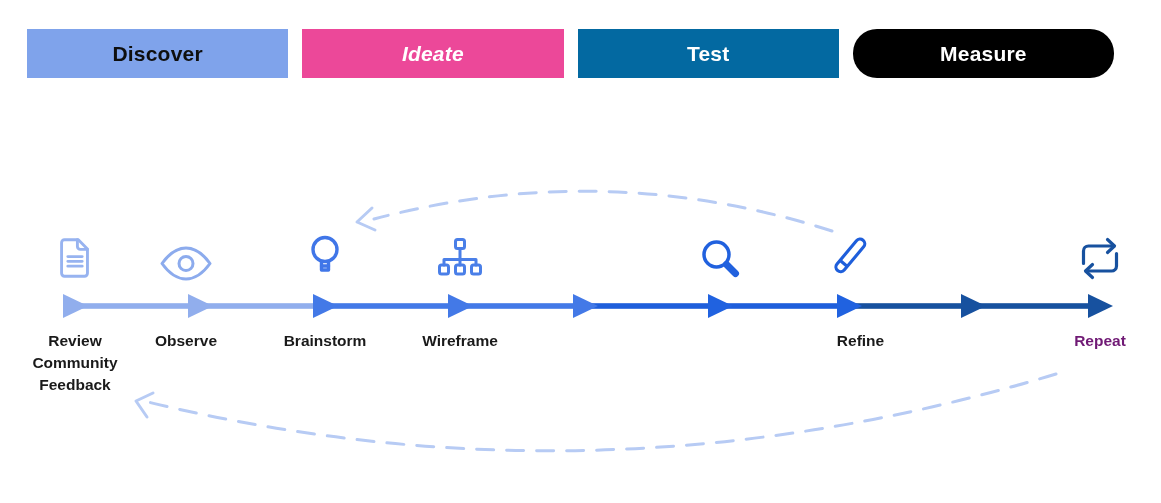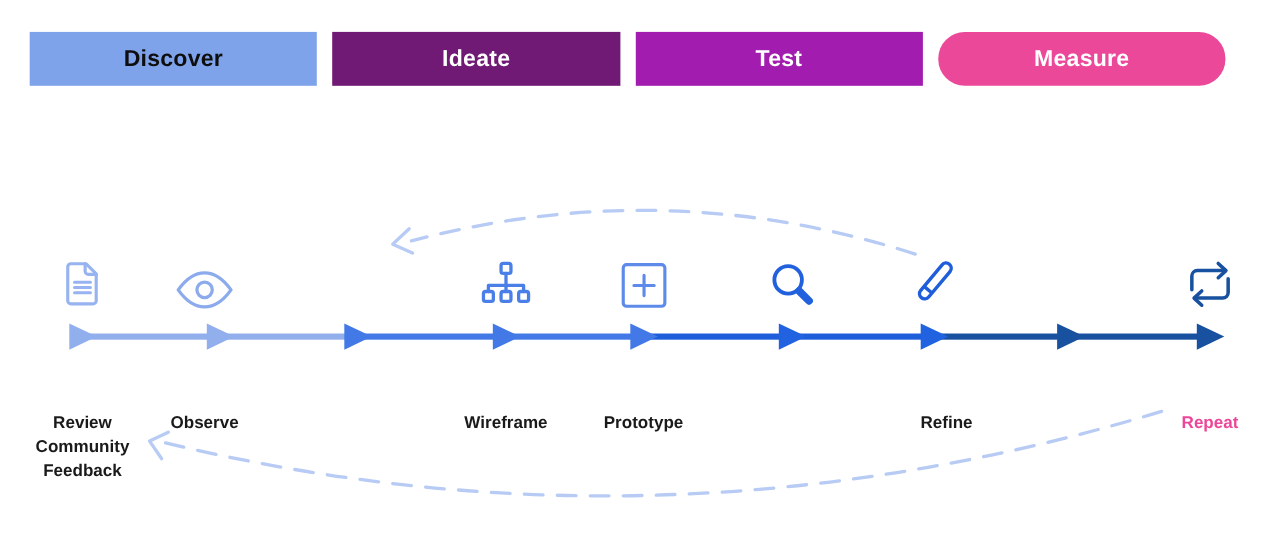--- a/index.html
+++ b/index.html
@@ -8,42 +8,42 @@
 
   .phases{position:absolute;top:29px;left:27px;right:47px;display:flex;gap:14px;z-index:3;}
   .phase{flex:1;height:49px;display:flex;align-items:center;justify-content:center;
          font-weight:bold;font-size:21px;letter-spacing:.2px;}
 
   .arcs{position:absolute;left:0;top:0;width:1161px;height:503px;z-index:1;}
 
   .timeline{position:absolute;left:0;top:290px;width:1161px;height:32px;z-index:2;}
 
   .step{position:absolute;top:220px;width:132px;display:flex;flex-direction:column;
-        align-items:center;z-index:2;gap:44px;}
+        align-items:center;z-index:2;}
   .icon-box{height:62px;display:flex;align-items:flex-end;justify-content:center;}
   .icon-box svg{display:block;}
   .step-label{margin-top:48px;font-weight:bold;font-size:15.5px;line-height:1.42;
               text-align:center;white-space:pre-line;}
 </style>
 </head>
 <body>
 
 <div class="canvas">
 
   <div class="phases">
       <div class="phase" style="background: rgb(127, 163, 235);">
       <span style="color: rgb(14, 14, 14);">Discover</span>
     </div>
-      <div class="phase" style="background: #701a75;">
+      <div class="phase" style="background: #ec4899; font-style: italic;">
       <span style="color: rgb(255, 255, 255);">Ideate</span>
     </div>
-      <div class="phase" style="background: #a21caf;">
+      <div class="phase" style="background: #0369a1;">
       <span style="color: rgb(255, 255, 255);">Test</span>
     </div>
-      <div class="phase" style="background: #ec4899; border-radius: 24px;">
+      <div class="phase" style="background: #000000; border-radius: 24px;">
       <span style="color: rgb(255, 255, 255);">Measure</span>
     </div>
     </div>
 
   <svg class="arcs" viewBox="0 0 1161 503">
     <path class="arc" d="M832 231 Q605 158 374 219" fill="none" stroke-width="3" stroke-dasharray="17 13" stroke-linecap="round" stroke="#B7CBF4"></path>
     <path class="arc" d="M372 208 L357 222 L375 230" fill="none" stroke-width="3" stroke-linecap="round" stroke-linejoin="round" stroke="#B7CBF4"></path>
     <path class="arc" d="M1056 374 Q600 512 148 402" fill="none" stroke-width="3" stroke-dasharray="17 13" stroke-linecap="round" stroke="#B7CBF4"></path>
     <path class="arc" d="M153 393 L136 401 L147 417" fill="none" stroke-width="3" stroke-linecap="round" stroke-linejoin="round" stroke="#B7CBF4"></path>
   </svg>
@@ -82,40 +82,41 @@
     </div>
     <div class="step" style="left: 120px;">
       <span class="icon-box" style="color: rgb(140, 171, 237);">
         <svg width="54" height="37" viewBox="0 0 54 36" fill="none" stroke="currentColor" stroke-width="3" stroke-linecap="round" stroke-linejoin="round">
           <path d="M3 18C10.5 7.5 18.8 2.5 27 2.5s16.5 5 24 15.5C43.5 28.5 35.2 33.5 27 33.5S10.5 28.5 3 18z"></path>
           <circle cx="27" cy="18" r="7"></circle>
         </svg>
       </span>
       <span class="step-label" style="color: rgb(26, 26, 26);">Observe</span>
     </div>
+    <div class="step" style="left: 259px;">
+      <span class="icon-box" style="color: rgb(64, 118, 232);">
+        <svg width="48" height="50" viewBox="0 0 48 50" fill="none" stroke="currentColor" stroke-width="3.4" stroke-linecap="round" stroke-linejoin="round">
+          <circle cx="24" cy="17.5" r="12"></circle>
+          <path d="M20.5 29.5v8.5h7v-8.5"></path>
+          <path d="M20.5 34h7"></path>
+        </svg>
+      </span>
+      <span class="step-label" style="color: rgb(26, 26, 26);">Brainstorm</span>
+    </div>
     <div class="step" style="left: 394px; justify-content: center;">
       <span class="icon-box" style="color: rgb(74, 127, 232);">
         <svg width="48" height="46" viewBox="0 0 48 46" fill="none" stroke="currentColor" stroke-width="3" stroke-linecap="round" stroke-linejoin="round">
           <rect x="19.5" y="3.5" width="9" height="9" rx="2"></rect>
           <rect x="3.5" y="29" width="9" height="9" rx="2"></rect>
           <rect x="19.5" y="29" width="9" height="9" rx="2"></rect>
           <rect x="35.5" y="29" width="9" height="9" rx="2"></rect>
           <path d="M24 12.5v5M8 29v-5.5h32V29M24 17.5v11.5"></path>
         </svg>
       </span>
       <span class="step-label" style="color: rgb(26, 26, 26);">Wireframe</span>
-    </div>
-    <div class="step" style="left: 519px;">
-      <span class="icon-box" style="color: rgb(94, 139, 234);">
-        <svg width="45" height="45" viewBox="0 0 44 44" fill="none" stroke="currentColor" stroke-width="2.8" stroke-linecap="round" stroke-linejoin="round">
-          <rect x="3.5" y="3.5" width="37" height="37" rx="3"></rect>
-          <path d="M22 13v18M13 22h18"></path>
-        </svg>
-      </span>
-      <span class="step-label" style="color: rgb(26, 26, 26);">Prototype</span>
     </div>
     <div class="step" style="left: 654px;">
       <span class="icon-box" style="color: rgb(33, 97, 222);">
         <svg width="48" height="48" viewBox="0 0 48 48" fill="none" stroke="currentColor" stroke-linecap="round">
           <circle cx="20.5" cy="20.5" r="12.5" stroke-width="3.5"></circle>
           <path d="M30.5 30.5l9 9" stroke-width="7"></path>
         </svg>
       </span>
     </div>
     <div class="step" style="left: 783px;">
@@ -131,15 +132,15 @@
     </div>
     <div class="step" style="left: 1034px;">
       <span class="icon-box" style="color: rgb(23, 81, 159);">
         <svg width="50" height="47" viewBox="0 0 50 46" fill="none" stroke="currentColor" stroke-width="3.2" stroke-linecap="round" stroke-linejoin="round">
           <path d="M8.5 28V15.5a5 5 0 0 1 5-5H39"></path>
           <path d="M32.5 4l7 6.5-7 6.5"></path>
           <path d="M41.5 18v12.5a5 5 0 0 1-5 5H11"></path>
           <path d="M17.5 29l-7 6.5 7 6.5"></path>
         </svg>
       </span>
-      <span class="step-label" style="color: #ec4899;">Repeat</span>
+      <span class="step-label" style="color: #701a75;">Repeat</span>
     </div>
   </div>
 
 </body></html>

